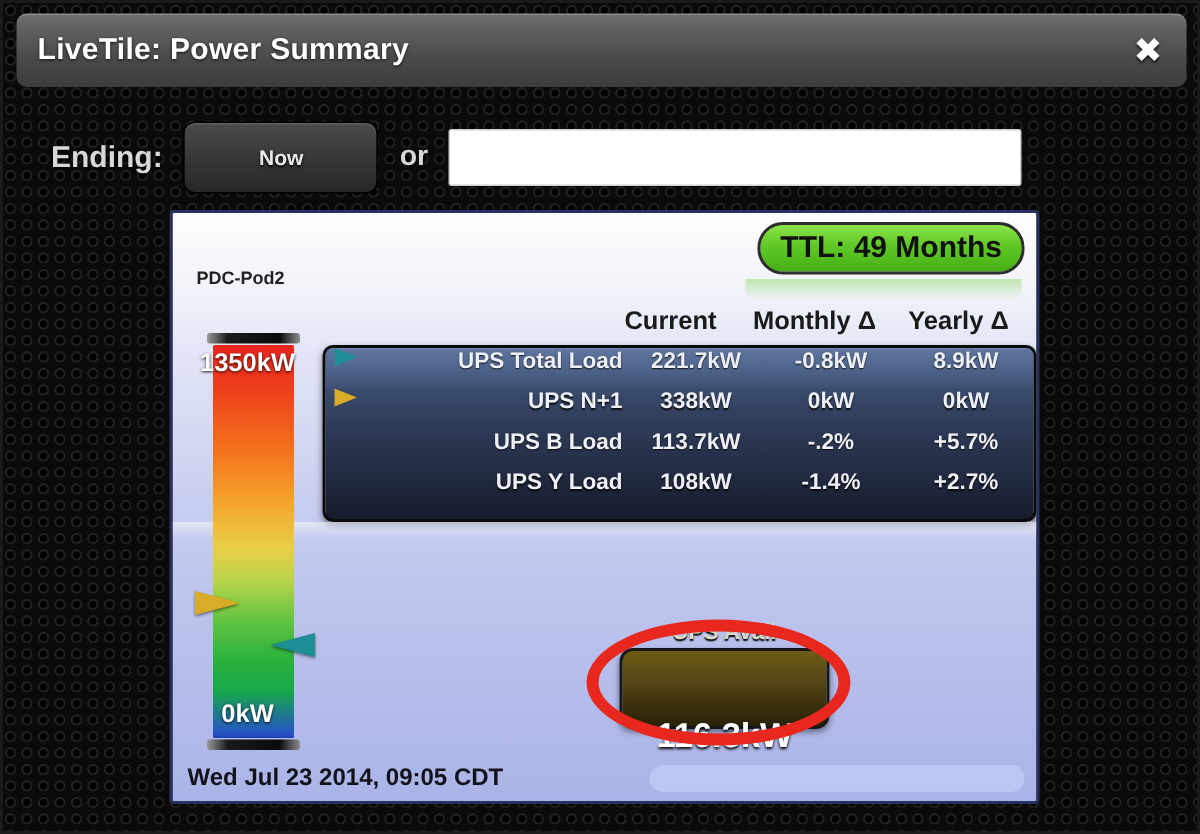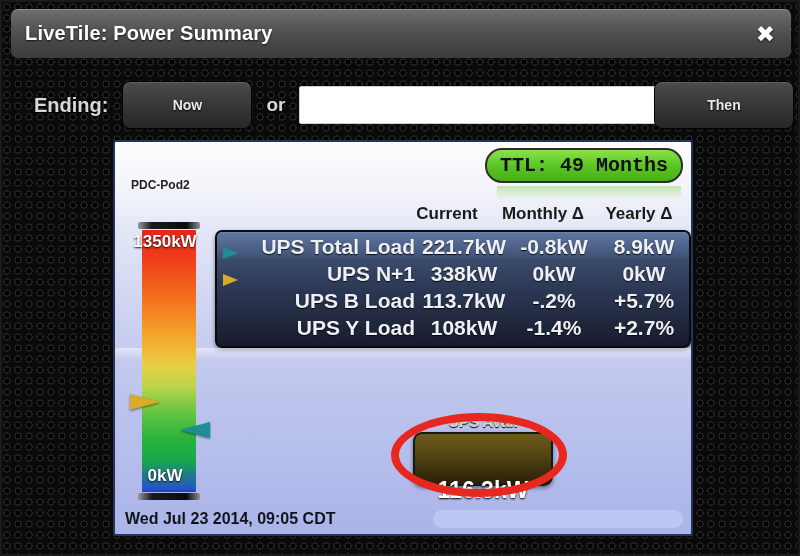--- a/index.html
+++ b/index.html
@@ -75,21 +75,21 @@
     font-size:31px;font-weight:bold;color:#111;letter-spacing:-.4px;
   }
   #tile-sub{
     position:absolute;left:16px;top:36px;
     font-size:12px;font-weight:bold;color:#222;
   }
   #ttl-badge{
     position:absolute;right:8px;top:6px;
     padding:4px 13px;border-radius:17px;border:2px solid #2d2d2d;
     background:linear-gradient(to bottom,#8de34a 0%,#5ec926 45%,#47ae15 100%);
-    color:#111;font-size:20px;font-weight:bold;white-space:nowrap;font-family:Liberation Mono, monospace;
+    color:#111;font-size:20px;font-weight:bold;white-space:nowrap;
   }
   #ttl-reflection{
     position:absolute;right:10px;top:44px;width:184px;height:14px;
     border-radius:0 0 7px 7px;
     background:linear-gradient(to bottom,rgba(120,210,70,.40),rgba(120,210,70,0));
   }
   
   #col-heads{
     position:absolute;left:284px;top:62px;width:288px;height:24px;
     display:flex;color:#1a1a1a;font-size:17px;font-weight:bold;
@@ -97,22 +97,22 @@
   #col-heads span{flex:1;text-align:center;}
   
   #data-panel{
     position:absolute;left:100px;top:88px;width:472px;height:114px;
     border:2px solid #0a0a0a;border-radius:7px;
     background:linear-gradient(to bottom,#4c5f84 0%,#3b4c6d 22%,#2a3550 55%,#161c2c 100%);
     box-shadow:0 2px 4px rgba(0,0,0,.45), inset 0 1px 0 rgba(255,255,255,.14);
     overflow:hidden;
   }
   .drow{
-    display:flex;align-items:flex-end;height:27px;
-    color:#eef0f6;font-size:21px;font-weight:bold;
+    display:flex;align-items:flex-start;height:27px;
+    color:#eef0f6;font-size:15px;font-weight:bold;
     text-shadow:0 1px 1px rgba(0,0,0,.85);
   }
   .drow.hl{background:linear-gradient(to bottom,rgba(120,150,200,.42),rgba(90,120,175,.10));}
   .dmark{width:26px;flex:none;display:flex;align-items:center;justify-content:center;}
   .arrow{
     width:0;height:0;border-top:6px solid transparent;border-bottom:6px solid transparent;
     border-left:15px solid transparent;
   }
   .dlabel{width:172px;text-align:right;padding-right:4px;flex:none;}
   .dval{flex:1;text-align:center;}
@@ -189,21 +189,20 @@
   <div id="titlebar">
     <div id="title-text">LiveTile: Power Summary</div>
     <div id="close-btn">✖</div>
   </div>
 
   <div id="toolbar">
     <span id="ending-label">Ending:</span>
     <div class="tbtn">Now</div>
     <span id="or-label">or</span>
     <input id="date-input" type="text" placeholder="" style="">
-    <div class="tbtn" id="then-btn">Then</div>
   </div>
 
   <div id="tile">
 
     <div id="tile-head">
       <div id="tile-sub">PDC-Pod2</div>
       <div id="ttl-badge">TTL: 49 Months</div>
       <div id="ttl-reflection"></div>
     </div>
 

